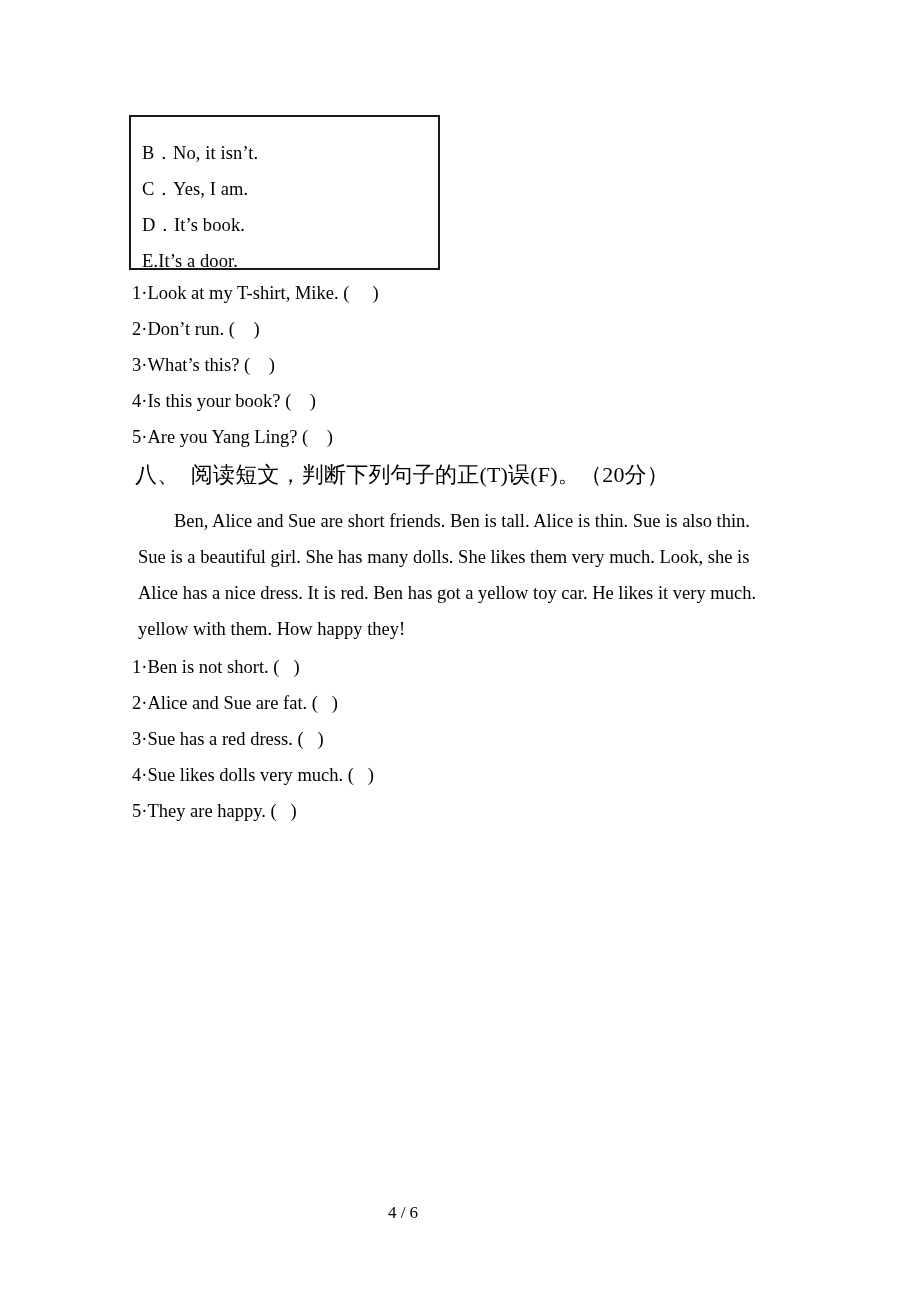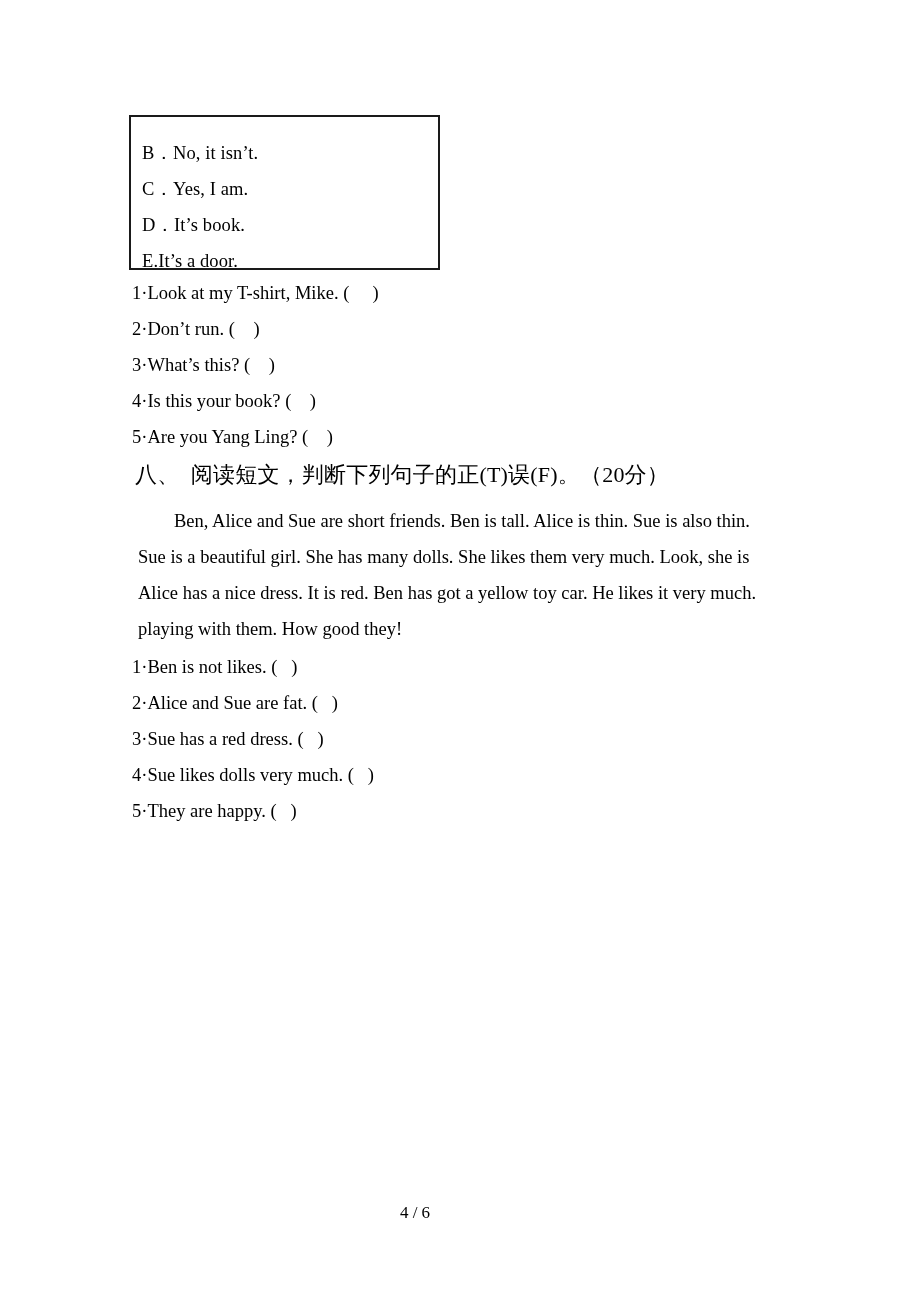--- a/index.html
+++ b/index.html
@@ -82,21 +82,21 @@
   .passage-line {
     white-space: pre;
   }
   .passage-line.indent {
     text-indent: 36px;
   }
 
   
   .footer {
     position: absolute;
-    left: 12px;
+    left: 0;
     top: 1203px;
     width: 806px;
     text-align: center;
     font-size: 17px;
     white-space: pre;
   }
 </style>
 </head>
 <body>
 
@@ -118,24 +118,24 @@
   <div class="num-line" style="top:383px;"><span class="num-idx">4</span><span>·</span><span>Is this your book? (</span><span>    </span><span>)</span></div>
 
   <div class="num-line" style="top:419px;"><span class="num-idx">5</span><span>·</span><span>Are you Yang Ling? (</span><span>    </span><span>)</span></div>
 
   <div class="section-heading">八、  阅读短文，判断下列句子的正(T)误(F)。（20分）</div>
 
   <div class="passage">
     <div class="passage-line indent">Ben, Alice and Sue are short friends. Ben is tall. Alice is thin. Sue is also thin.</div>
     <div class="passage-line">Sue is a beautiful girl. She has many dolls. She likes them very much. Look, she is</div>
     <div class="passage-line">Alice has a nice dress. It is red. Ben has got a yellow toy car. He likes it very much.</div>
-    <div class="passage-line">playing with them. How good they!</div>
+    <div class="passage-line">yellow with them. How happy they!</div>
   </div>
 
-  <div class="num-line" style="top:649px;"><span class="num-idx">1</span><span>·</span><span>Ben is not likes. (</span><span>   </span><span>)</span></div>
+  <div class="num-line" style="top:649px;"><span class="num-idx">1</span><span>·</span><span>Ben is not short. (</span><span>   </span><span>)</span></div>
 
   <div class="num-line" style="top:685px;"><span class="num-idx">2</span><span>·</span><span>Alice and Sue are fat. (</span><span>   </span><span>)</span></div>
 
   <div class="num-line" style="top:721px;"><span class="num-idx">3</span><span>·</span><span>Sue has a red dress. (</span><span>   </span><span>)</span></div>
 
   <div class="num-line" style="top:757px;text-align:center;"><span class="num-idx">4</span><span>·</span><span>Sue likes dolls very much. (</span><span>   </span><span>)</span></div>
 
   <div class="num-line" style="top:793px;"><span class="num-idx">5</span><span>·</span><span>They are happy. (</span><span>   </span><span>)</span></div>
 
   <div class="footer">4 / 6</div>

